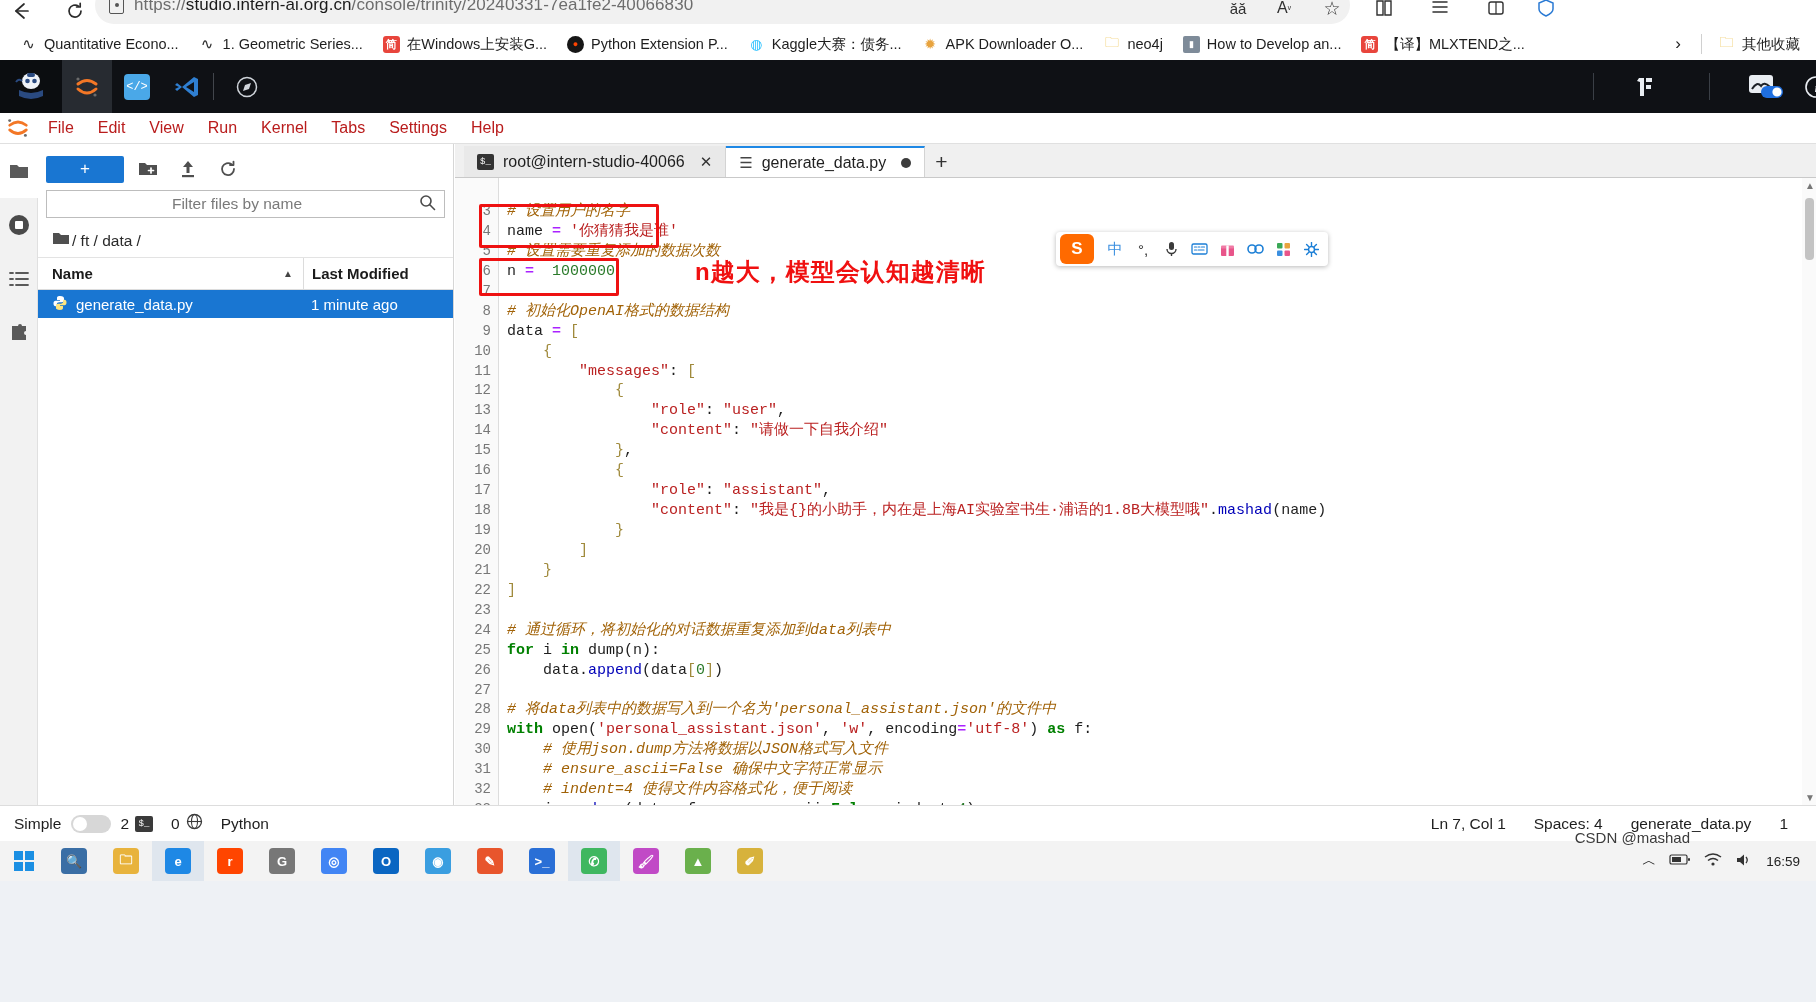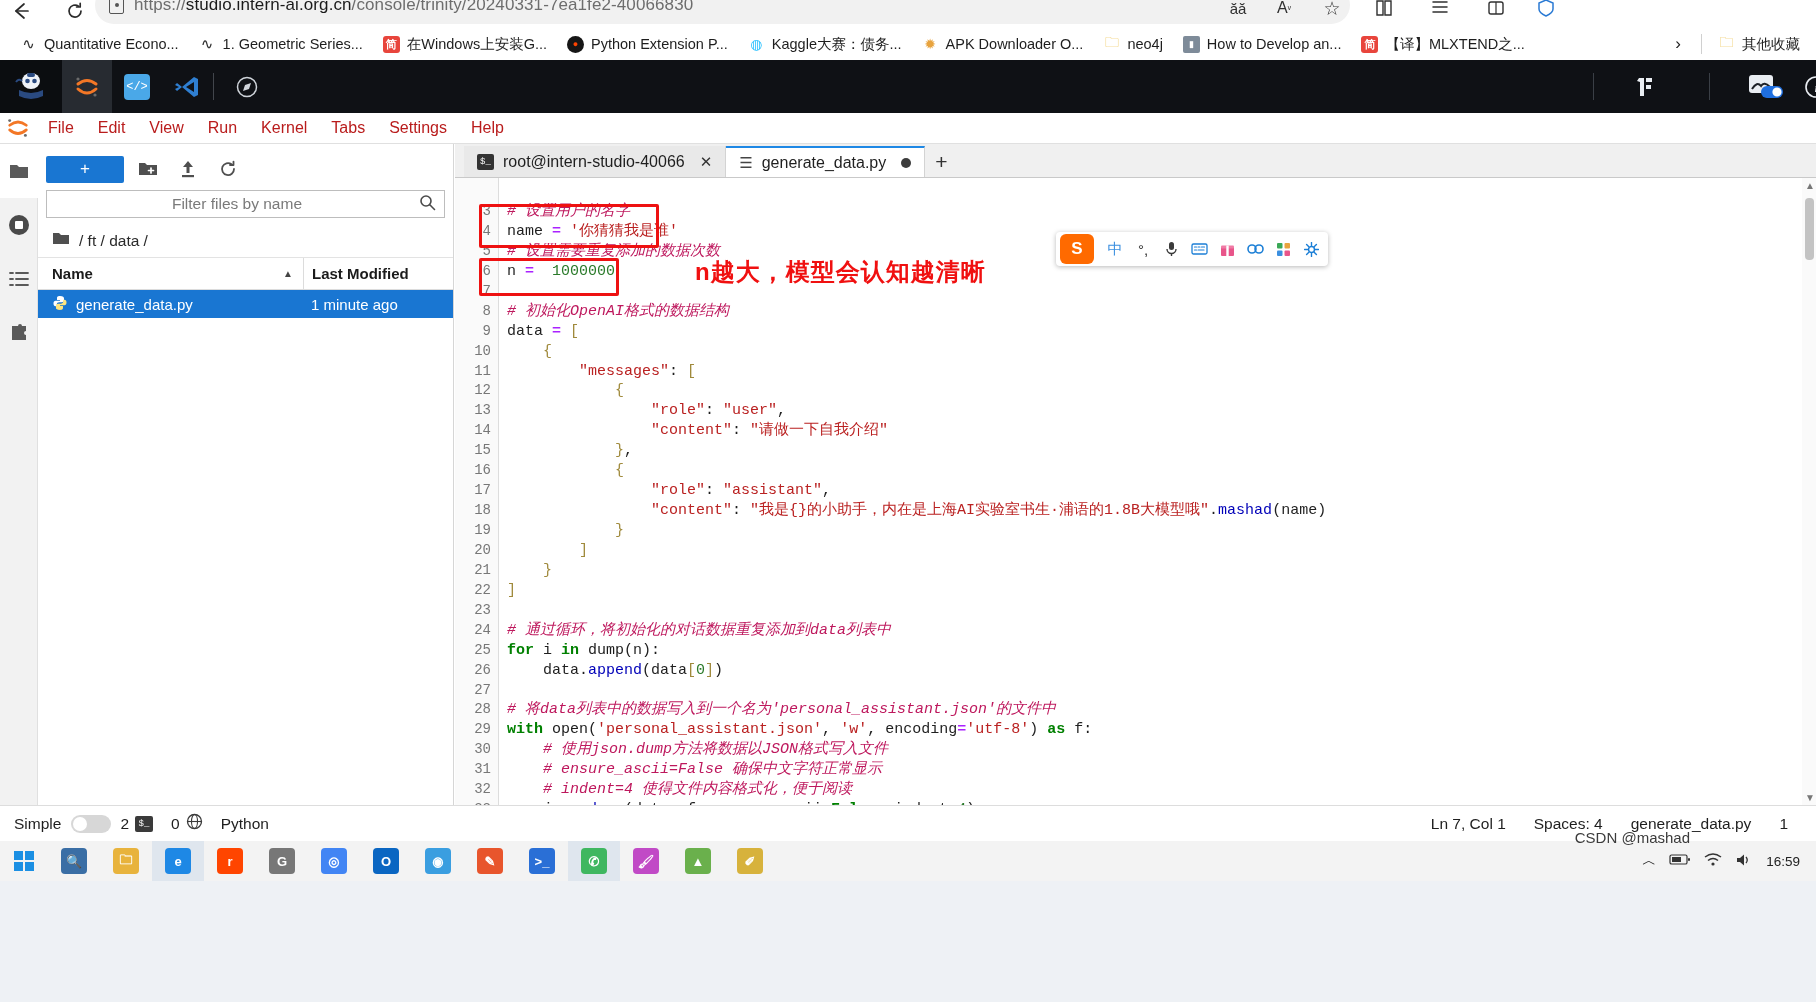--- a/index.html
+++ b/index.html
@@ -115,21 +115,21 @@
   #new-launcher-btn { width:78px; height:27px; background:#1976d2; color:#fff; border:none;
       border-radius:2px; font-size:17px; display:flex; align-items:center; justify-content:center;
       cursor:pointer; }
   .fb-tool { width:32px; height:28px; display:flex; align-items:center; justify-content:center;
              color:#4f4f4f; cursor:pointer; }
   #fb-filter-wrap { margin:2px 8px 0 8px; height:28px; border:1px solid #bdbdbd;
       display:flex; align-items:center; padding:0 8px; }
   #fb-filter-input { border:none; outline:none; flex:1; font-size:15.5px; color:#616161;
       font-family:"Liberation Sans", sans-serif; background:transparent;text-align:center; }
   #fb-filter-input::placeholder { color:#7a7a7a; }
-  #fb-breadcrumb { height:34px; display:flex; align-items:center; gap:9px; padding:0 14px;
+  #fb-breadcrumb { height:34px; display:flex; align-items:center; gap:2px; padding:0 14px;
       font-size:15.5px; color:#2a2a2a; border-bottom:1px solid #e3e3e3; margin-top:6px; }
   #fb-header { height:32px; display:flex; align-items:center; border-bottom:1px solid #dcdcdc;
       font-size:15px; font-weight:bold; color:#1b1b1b; }
   #fb-h-name { flex:1; padding-left:14px; display:flex; align-items:center; gap:6px; }
   #fb-h-sort { color:#444; font-size:10px; margin-left:auto; margin-right:10px; }
   #fb-h-mod { width:150px; padding-left:8px; border-left:1px solid #dcdcdc; height:32px;
               display:flex; align-items:center; }
   .fb-row { height:28px; display:flex; align-items:center; background:#1976d2; color:#fff;
             font-size:15px; }
   .fb-row .fb-name { flex:1; padding-left:14px; display:flex; align-items:center; gap:8px; }
@@ -159,21 +159,21 @@
   #code-scroll-track { position:absolute; right:0; top:0; width:14px; height:627px; background:#fafafa; }
   #code-scroll-thumb { position:absolute; right:2px; top:20px; width:9px; height:62px;
      background:#c3c3c3; border-radius:4px; }
   #scroll-up { position:absolute; right:1px; top:2px; font-size:10px; color:#777; }
   #scroll-dn { position:absolute; right:1px; bottom:2px; font-size:10px; color:#777; }
 
   .code-line { position:relative; height:19.95px; font-family:"Liberation Mono", monospace;
                font-size:15px; line-height:19.95px; white-space:pre; }
   .ln { position:absolute; left:0; width:36px; text-align:right; color:#777; font-size:14px; }
   .lc { position:absolute; left:52px; color:#1f1f1f; }
-  .t-com { color:#be185d; font-style:italic;margin-top:8px; }
+  .t-com { color:#a16207; font-style:italic;margin-top:8px; }
   .t-str { color:#ba2121; }
   .t-num { color:#2a7a2a; }
   .t-kw  { color:#008000; font-weight:bold; }
   .t-op  { color:#aa22ff; font-weight:bold; }
   .t-fn  { color:#0000b8; }
   .t-bui { color:#1b1b1b; }
   .t-brk { color:#a08a3c; }
 
   
   .red-box { position:absolute; border:3px solid #ee1111; border-radius:2px; pointer-events:none; }

